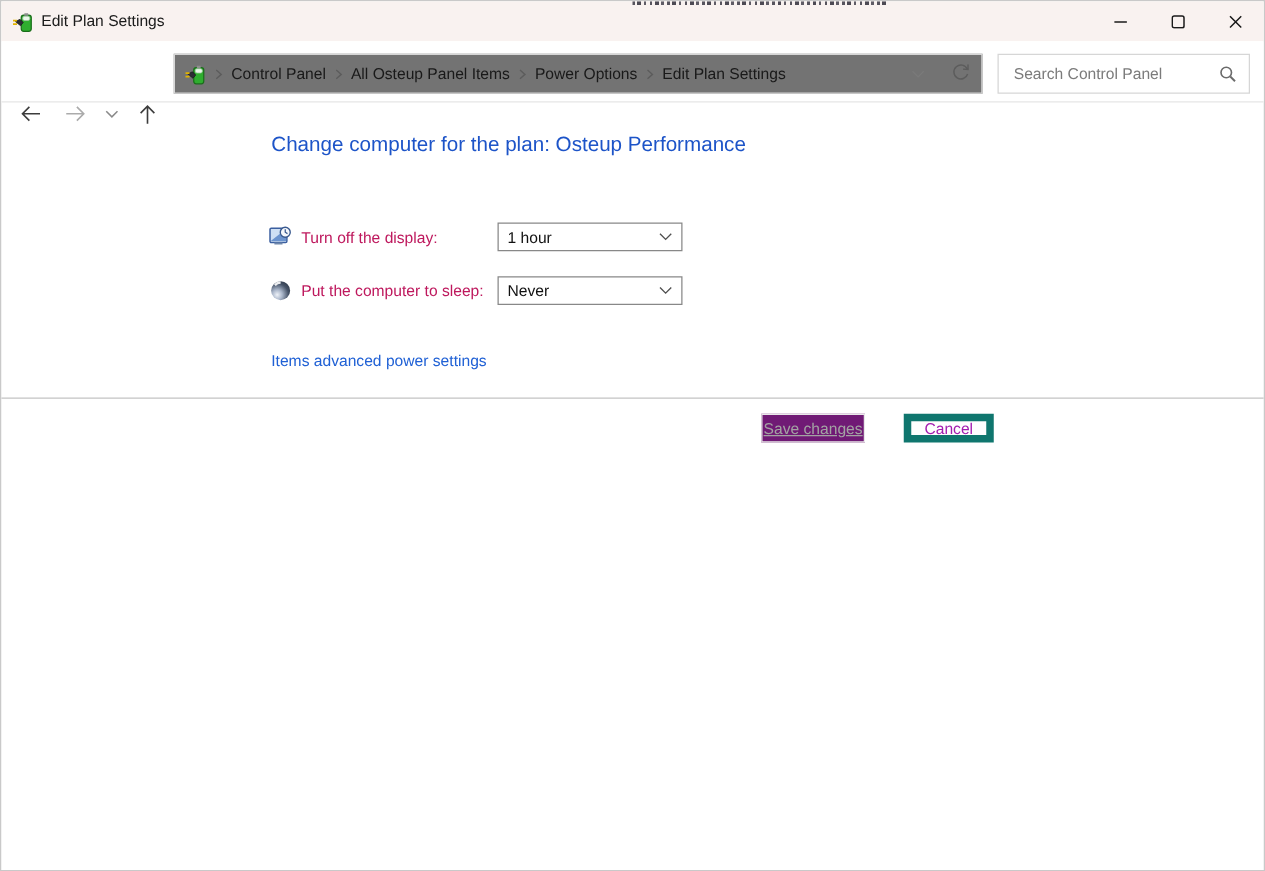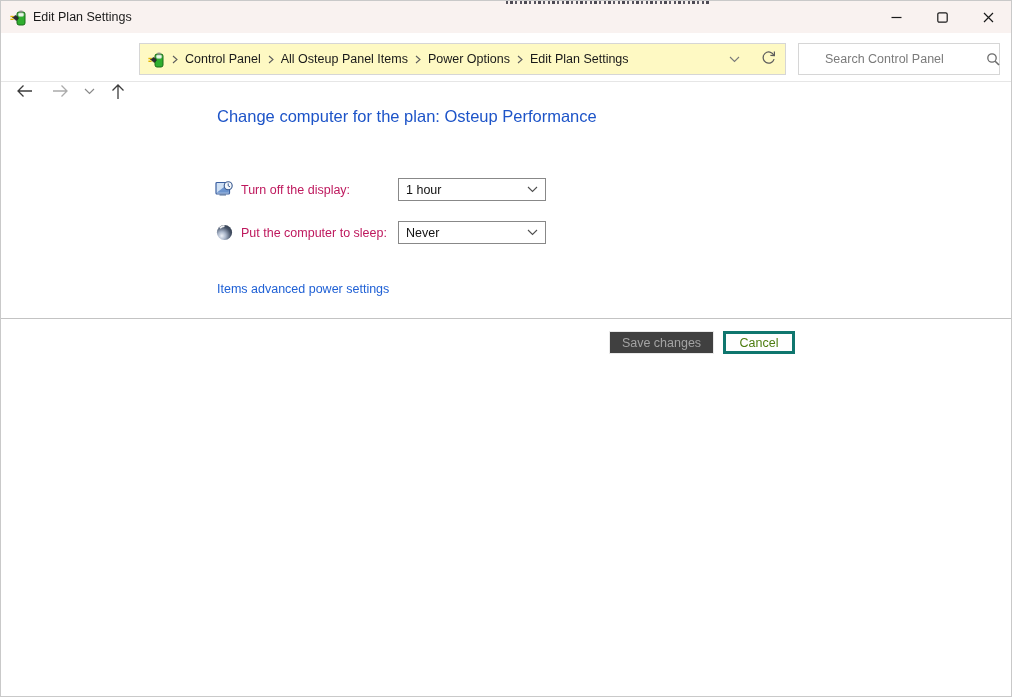--- a/index.html
+++ b/index.html
@@ -22,30 +22,30 @@
   .navbar { position:absolute; left:0; top:32px; width:100%; height:49px; background:#ffffff;
             border-bottom:1px solid #e6e6e6; }
   .navbtn { position:absolute; top:43px; width:30px; height:30px; display:flex; align-items:center; justify-content:center; }
   .navbtn svg { display:block; }
   #nav-back   { left:8px;  }
   #nav-fwd    { left:44px; }
   #nav-chev   { left:76px; width:24px; }
   #nav-up     { left:102px;}
 
   .addressbar { position:absolute; left:138px; top:10px; width:647px; height:32px;
-                border:1px solid #d6d6d6; background:#fef9c3; display:flex; align-items:center; }
+                border:1px solid #d6d6d6; background:#737373; display:flex; align-items:center; }
   .addressbar .crumb-icon { margin-left:8px; width:17px; height:17px; flex:0 0 auto; }
   .crumb-sep { margin:0 7px; flex:0 0 auto; display:flex; }
   .crumb { color:#191919; white-space:nowrap; cursor:default; }
   .addr-spacer { flex:1 1 auto; }
   .addr-btn { width:34px; height:30px; display:flex; align-items:center; justify-content:center; flex:0 0 auto; }
 
   .searchbox { position:absolute; left:797px; top:10px; width:202px; height:32px;
                border:1px solid #d6d6d6; background:#fff; display:flex; align-items:center; }
-  .searchbox input { border:none; outline:none; flex:1 1 auto; margin-left:26px; font-family:inherit;
+  .searchbox input { border:none; outline:none; flex:1 1 auto; margin-left:12px; font-family:inherit;
                      font-size:12.5px; color:#c2410c; background:transparent; }
   .searchbox input::placeholder { color:#7b7b7b; }
   .searchbox .mag { margin-right:10px; flex:0 0 auto; display:flex; }
 
   
   .heading { position:absolute; left:216px; top:106px; font-size:16.5px; color:#1d54c8; }
   .subheading { position:absolute; left:216px; top:133px; font-size:12.5px; color:#1a1a1a; }
 
   .setting-icon { position:absolute; width:19px; height:19px; }
   #icon-display { left:214px; top:179px; }
@@ -61,22 +61,22 @@
   .combo .val { margin-left:7px; flex:1 1 auto; font-size:12.5px; color:#111; white-space:nowrap; overflow:hidden; }
   .combo .chev { margin-right:7px; flex:0 0 auto; display:flex; }
 
   .adv-link { position:absolute; left:216px; top:281px; font-size:12.5px; color:#2061d5; cursor:pointer; text-decoration:none; }
 
   .divider { position:absolute; left:0; top:317px; width:100%; height:1px; background:#c3c3c3; }
 
   
   .btn { position:absolute; top:330px; height:23px; font-family:inherit; font-size:12.5px;
          display:flex; align-items:center; justify-content:center; }
-  #btn-save { left:608px; width:105px; background:#404040; border:1px solid #e9e9e9; color:#a3a3a3; }
-  #btn-cancel { left:722px; width:72px; background:#fefefe; border:3px solid #0f766e; color:#4d7c0f; }
+  #btn-save { left:608px; width:83px; background:#701a75; border:1px solid #e9e9e9; color:#a3a3a3;text-decoration:underline; }
+  #btn-cancel { left:722px; width:72px; background:#fefefe; border:6px solid #0f766e; color:#a21caf; }
 </style>
 </head>
 <body>
 
 <div class="window">
 
   <div class="titlebar">
     <span class="app-icon">
       <svg viewBox="0 0 17 17" width="17" height="17">
         <rect x="7" y="3" width="8" height="13" rx="2" fill="#2fae2f" stroke="#1a6e1a" stroke-width="1"></rect>

